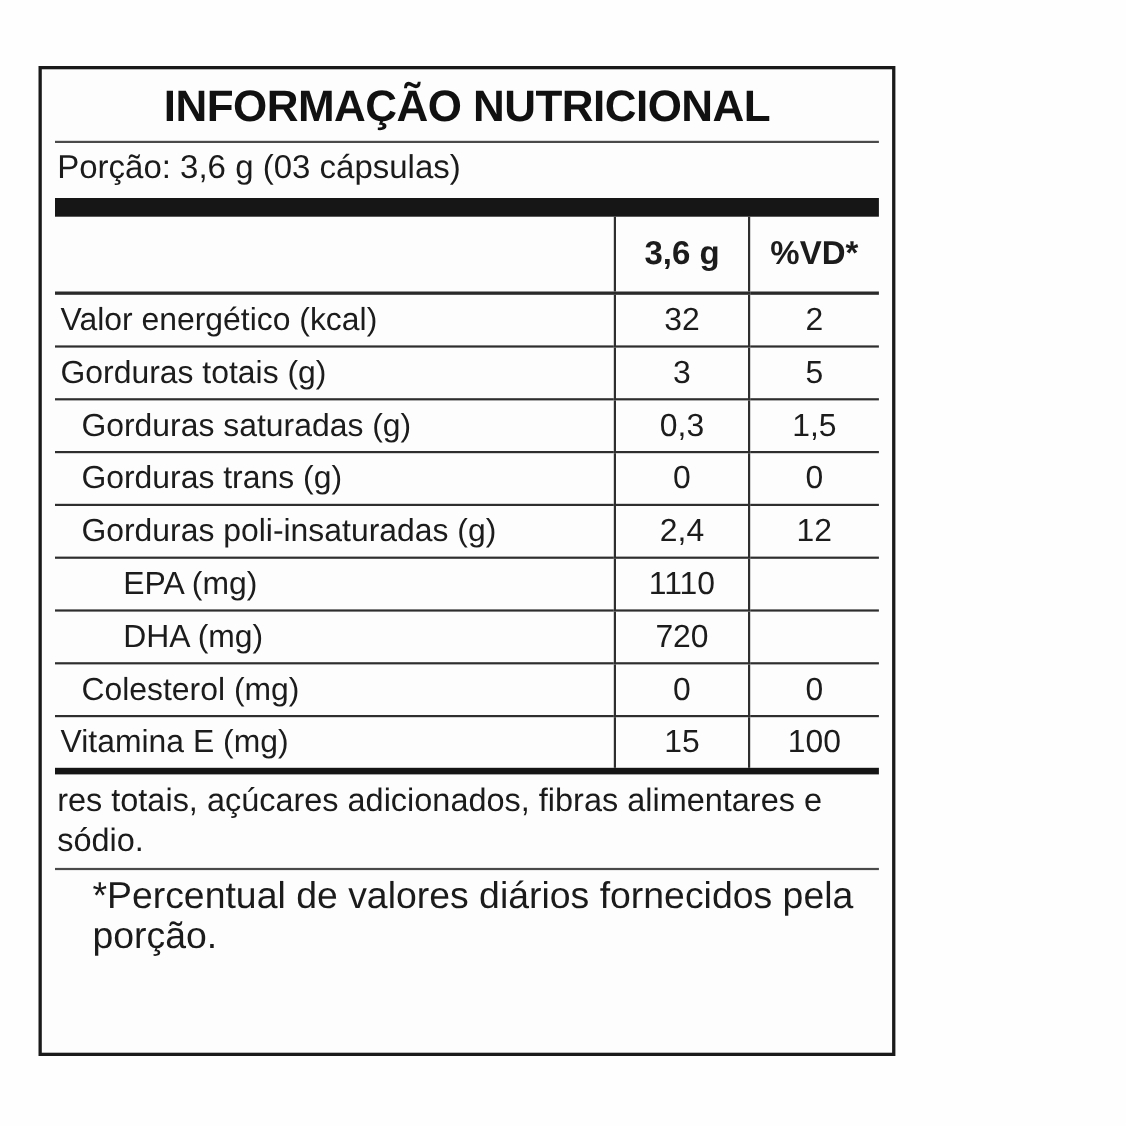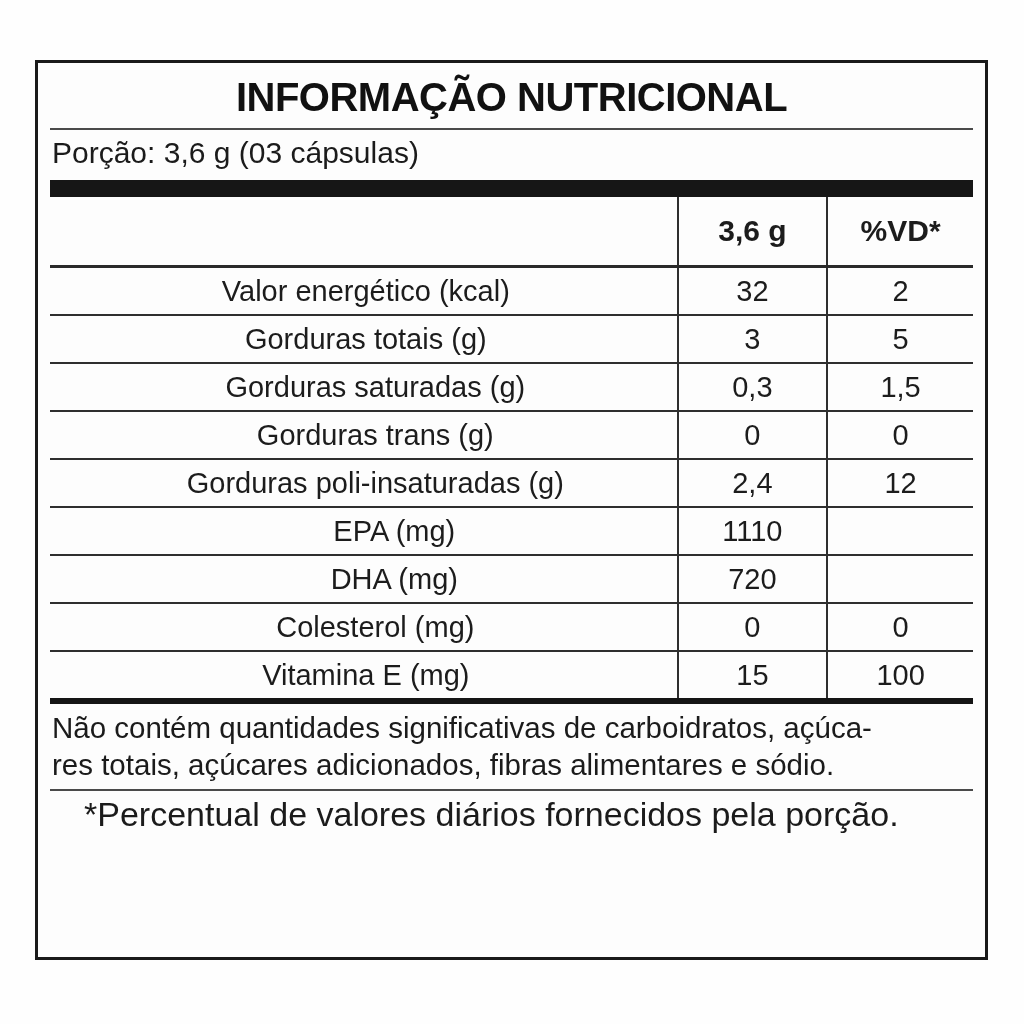--- a/index.html
+++ b/index.html
@@ -12,21 +12,21 @@
     width: 1024px;
     height: 1024px;
     background: #fefefe;
     font-family: "Liberation Sans", sans-serif;
     color: #1e1e1e;
   }
   .label-box {
     position: absolute;
     left: 35px;
     top: 60px;
-    width: 953px;
+    width: 779px;
     height: 900px;
     box-sizing: border-box;
     border: 3px solid #1a1a1a;
     background: #fdfdfd;
     padding: 0 12px;
   }
   .label-title {
     text-align: center;
     font-weight: bold;
     font-size: 40px;
@@ -74,21 +74,21 @@
     height: 46px;
     border-top: 2px solid #2e2e2e;
   }
   table.nutri tbody tr:first-child td {
     border-top: 3px solid #2a2a2a;
   }
   table.nutri .v-sep {
     border-left: 2px solid #2e2e2e;
     border-radius: 12px;
   }
-  table.nutri td.cell-label { text-align: center; }
+  table.nutri td.cell-label { text-align: left; }
   table.nutri td.cell-num { text-align: center; }
   .ind0 { padding-left: 5px !important; }
   .ind1 { padding-left: 24px !important; }
   .ind2 { padding-left: 62px !important; }
   .rule-thick {
     border: none;
     border-top: 6px solid #151515;
     margin: 0;
   }
   .note-block {
@@ -179,21 +179,20 @@
           <td class="cell-label ind0">Vitamina E (mg)</td>
           <td class="cell-num v-sep">15</td>
           <td class="cell-num v-sep">100</td>
         </tr>
       </tbody>
     </table>
 
     <hr class="rule-thick">
 
     <div class="note-block">
-      <div>Não contém quantidades significativas de carboidratos, açúca-</div>
       <div>res totais, açúcares adicionados, fibras alimentares e sódio.</div>
     </div>
 
     <hr class="rule-thin">
 
     <div class="footnote-block">*Percentual de valores diários fornecidos pela porção.</div>
 
   </div>
 </div>
 

